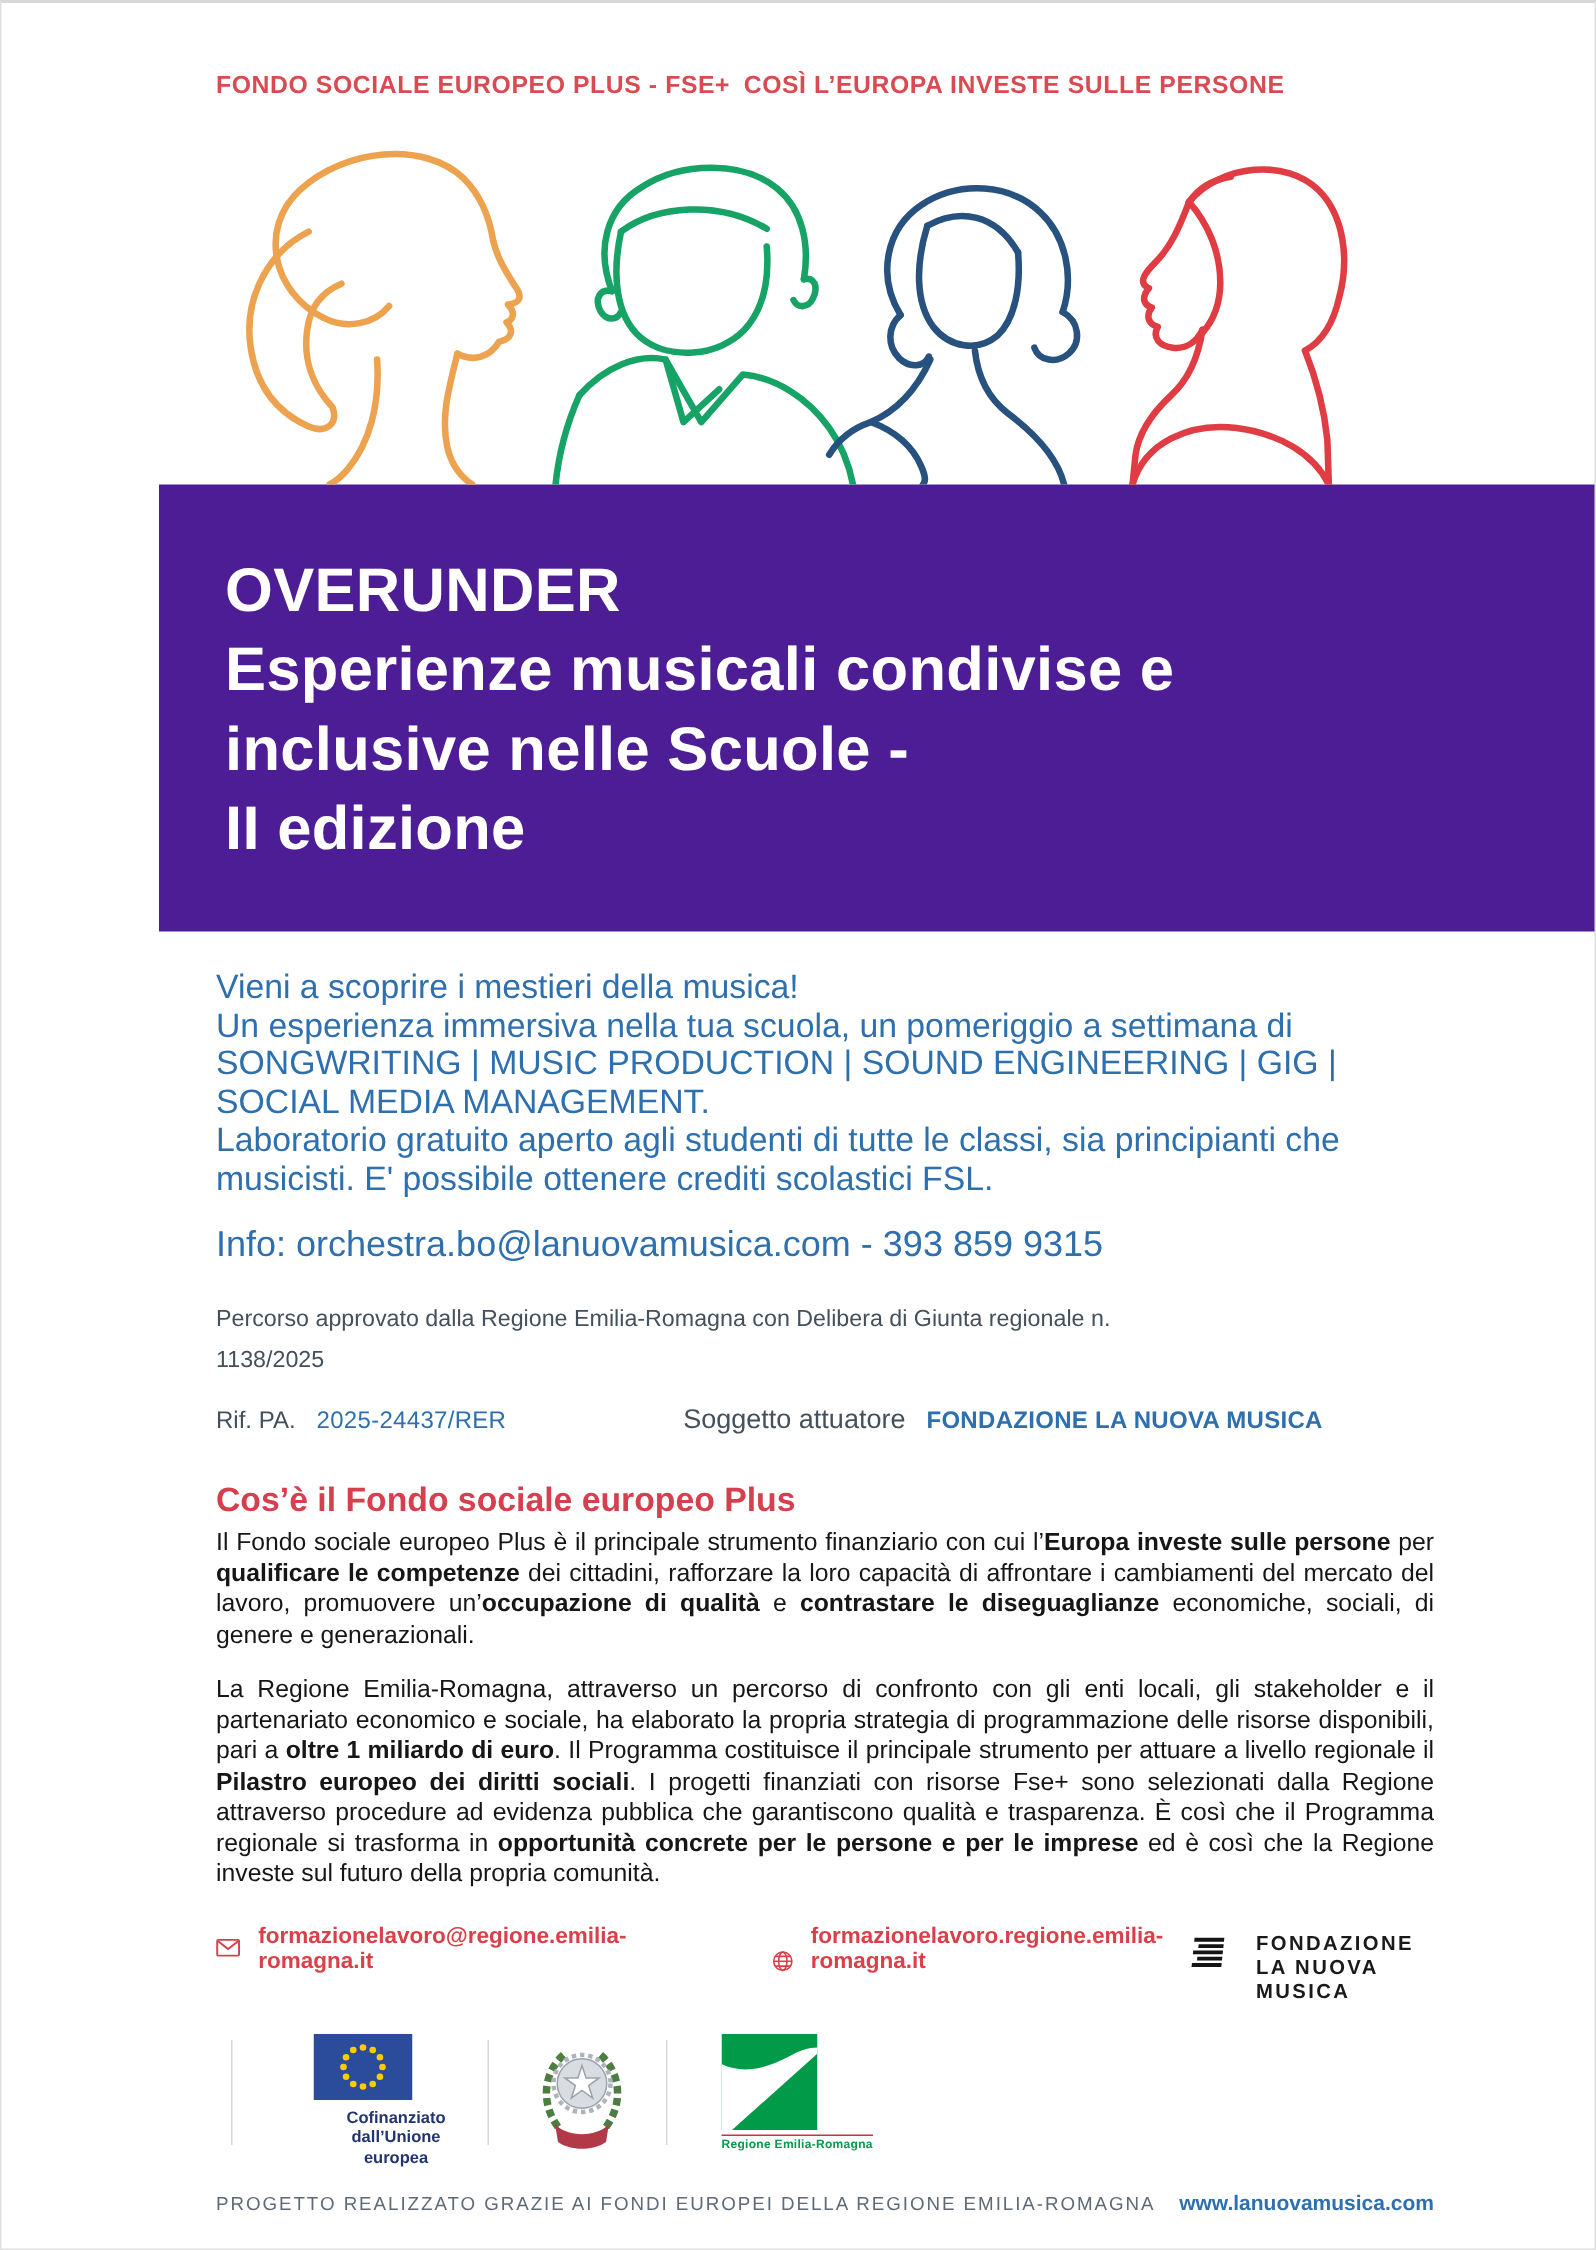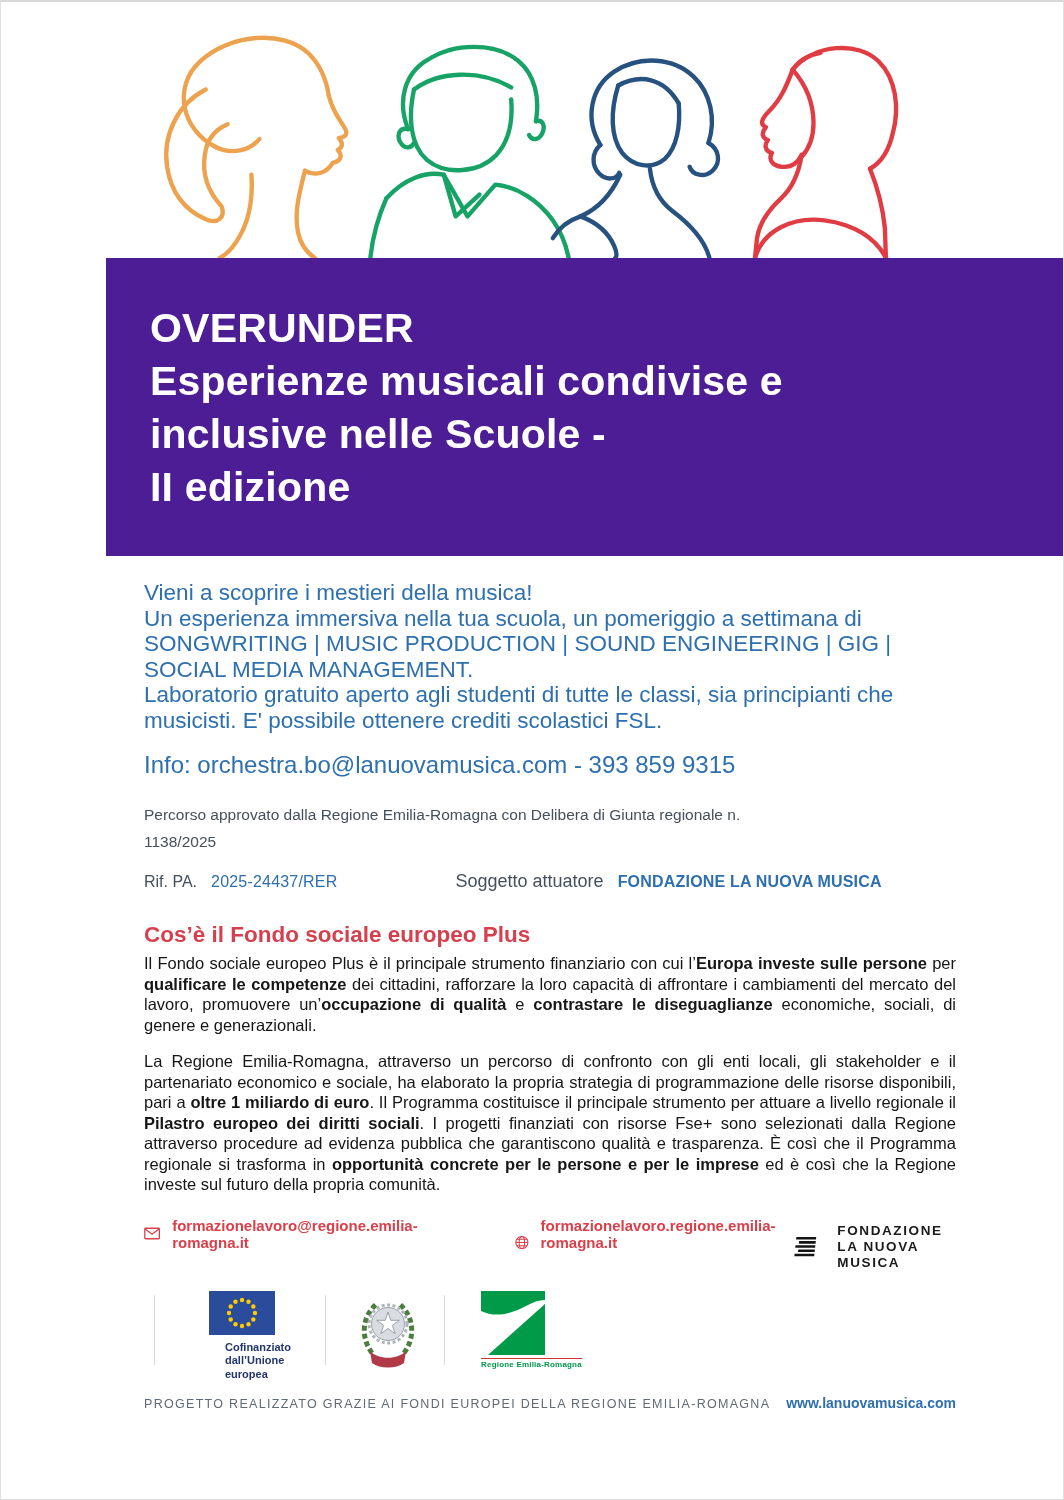--- a/index.html
+++ b/index.html
@@ -41,50 +41,54 @@
   .sec-1 { margin-top:30px; }
   .sec-2 { margin-top:16px; }
   .sec-heading { color:#d6404e; font-size:22.5px; font-weight:700; }
   .sec-body { margin-top:5px; color:#161616; font-size:16.5px; line-height:20.5px; text-align:justify; }
   .sec-body .bd { font-weight:700; }
 
   
   .contacts { margin:22px 0 0 143px; width:812px; display:flex; align-items:flex-start; }
   .contact { display:flex; align-items:center; gap:12px; color:#d9404a; font-size:15px; font-weight:600; }
   .contact.web { margin-left:82px;align-items:flex-end; }
-  .fnm-logo { margin-left:auto; margin-top:6px; display:flex; align-items:center; gap:21px; }
+  .fnm-logo { margin-left:auto; margin-top:6px; display:flex; align-items:flex-start; gap:21px; }
   .fnm-text { color:#1a1a1a; font-size:13.5px; font-weight:700; letter-spacing:1.6px; line-height:16px; }
 
   
   .logos { margin:20px 0 0 143px; width:812px; display:flex; align-items:flex-start; }
   .logo-div { width:1px; height:70px; background:#d8d8d8; margin-top:4px; }
   .coesione { width:112px; display:flex; flex-direction:column; align-items:flex-start; }
   .coes-t1 { color:#233e8c; font-weight:800; font-size:13.5px; letter-spacing:.6px; margin-top:2px; }
   .coes-t2 { color:#233e8c; font-weight:800; font-size:13.5px; letter-spacing:.6px; }
   .coes-t2 sup { font-size:8px; font-weight:700; }
   .coes-ribbon { margin-top:2px; background:#233e8c; color:#fff; font-size:7.5px; font-weight:700; letter-spacing:.6px; padding:2px 6px 2px 8px; clip-path:polygon(0 50%, 6px 0, 100% 0, 100% 100%, 6px 100%); }
   .eu-block { width:122px; margin:0 0 0 26px; display:flex; flex-direction:column; align-items:center; }
-  .eu-caption { margin-top:6px; color:#23356e; font-size:11px; font-weight:700; line-height:13.5px;margin-left:44px; }
+  .eu-caption { margin-top:6px; color:#23356e; font-size:11px; font-weight:700; text-align:center; line-height:13.5px;margin-left:44px; }
   .logo-div.d1 { margin-left:10px; }
   .logo-div.d2 { margin-left:22px; }
   .logo-div.d3 { margin-left:24px; }
   .italy-emblem { margin-left:30px; }
   .rer-block { margin-left:36px; display:flex; flex-direction:column; align-items:flex-start; }
   .rer-caption { margin-top:3px; color:#009a49; font-size:8px; font-weight:700; border-top:1px solid #cf3339; padding-top:1px; letter-spacing:.2px; }
 
   
   .bottom-row { margin:14px 0 0 143px; width:812px; display:flex; align-items:baseline; }
   .disclaimer { color:#5f6a75; font-size:12.5px; letter-spacing:1.3px; }
   .site-link { margin-left:auto; color:#2e6fae; font-size:14px; font-weight:600; }
 </style>
 </head>
 <body>
 
 <div class="page">
 
+  <div class="tagline">
+    <span class="t-left">FONDO SOCIALE EUROPEO PLUS - FSE+</span>
+    <span class="t-right">COSÌ L’EUROPA INVESTE SULLE PERSONE</span>
+  </div>
 
   <svg class="illustration" width="760" height="230" viewBox="0 0 760 232" fill="none" stroke-linecap="round" stroke-linejoin="round">
 
     <g stroke="#eda24f" stroke-width="4.4">
       <path d="M64,120 C30,103 20,60 48,34 C78,6 132,1 158,26 C171,39 176,55 178,68"></path>
       <path d="M178,68 C181,80 186,88 193,99 C198,106 196,110 188,111 C193,116 192,121 187,123 C192,128 191,134 182,136 C176,146 165,150 154,144"></path>
       <path d="M154,144 C148,168 143,186 147,206 C150,220 158,228 164,232"></path>
       <path d="M64,120 C80,128 98,124 108,112"></path>
       <path d="M54,62 C26,76 10,108 15,140 C19,167 34,184 54,193 C66,198 74,191 70,180 C57,166 50,148 53,128 C55,112 64,102 76,97"></path>
       <path d="M100,148 C102,178 95,204 80,222 C74,229 70,231 68,232"></path>

